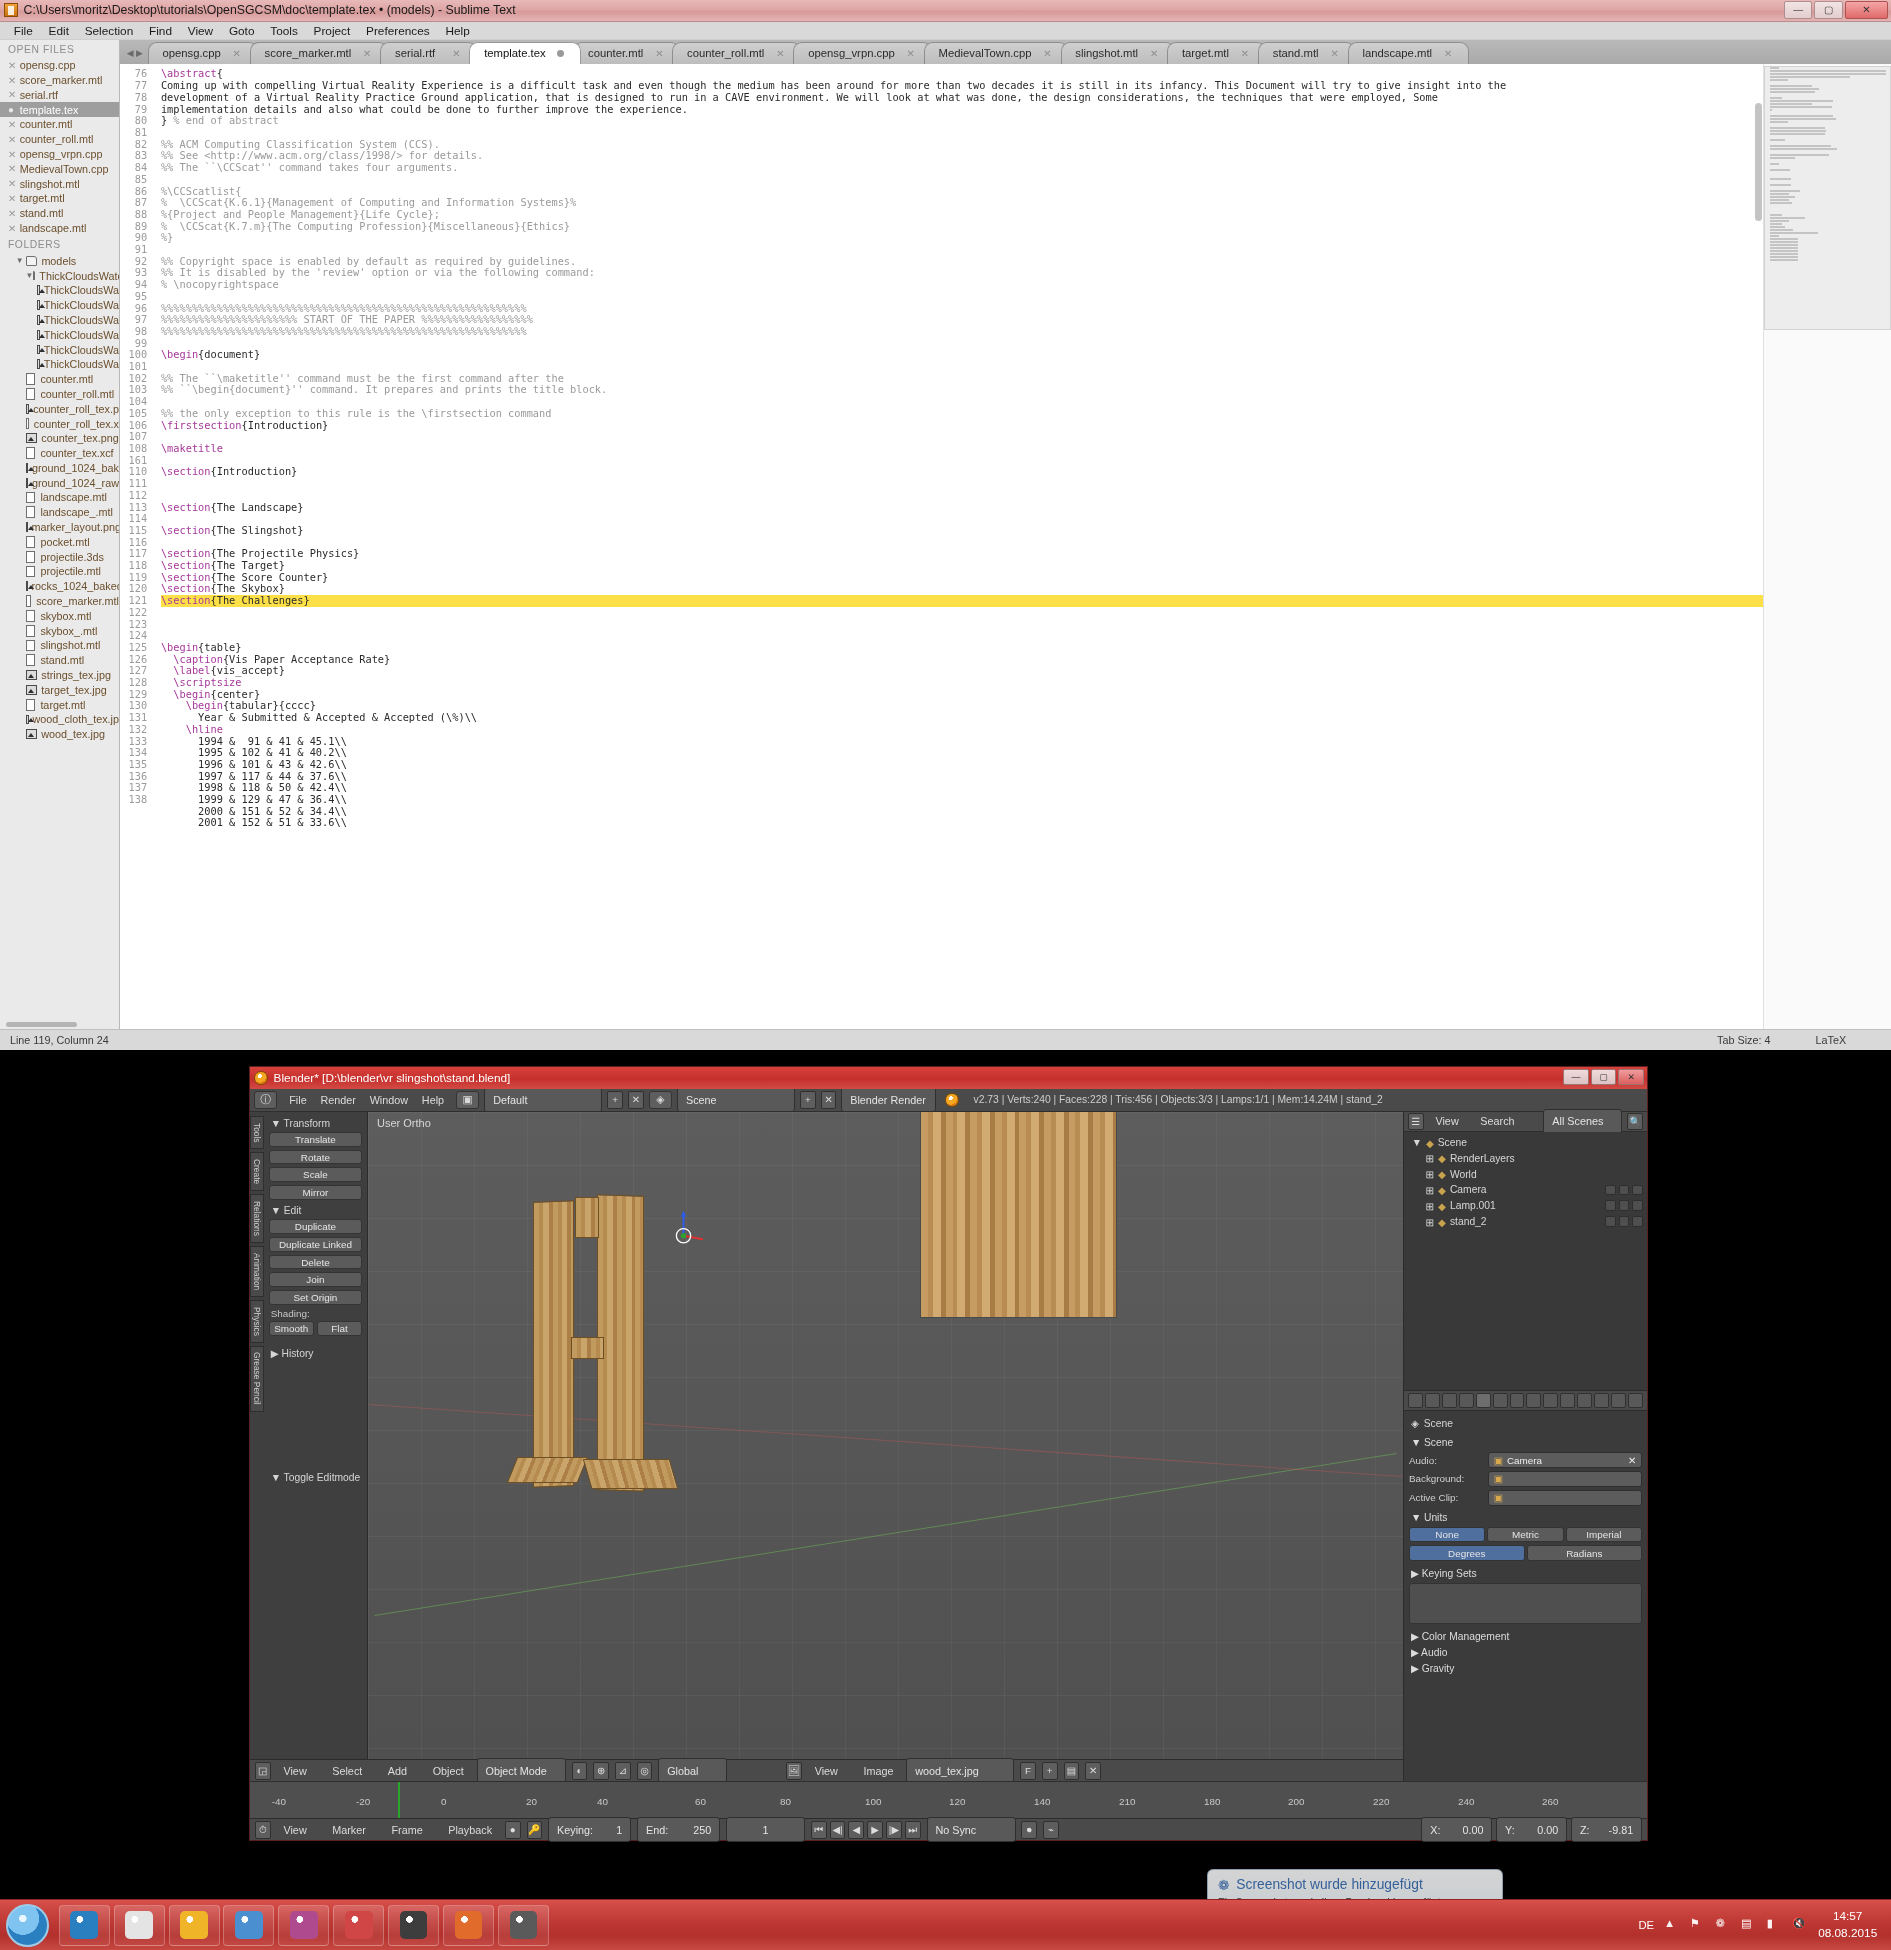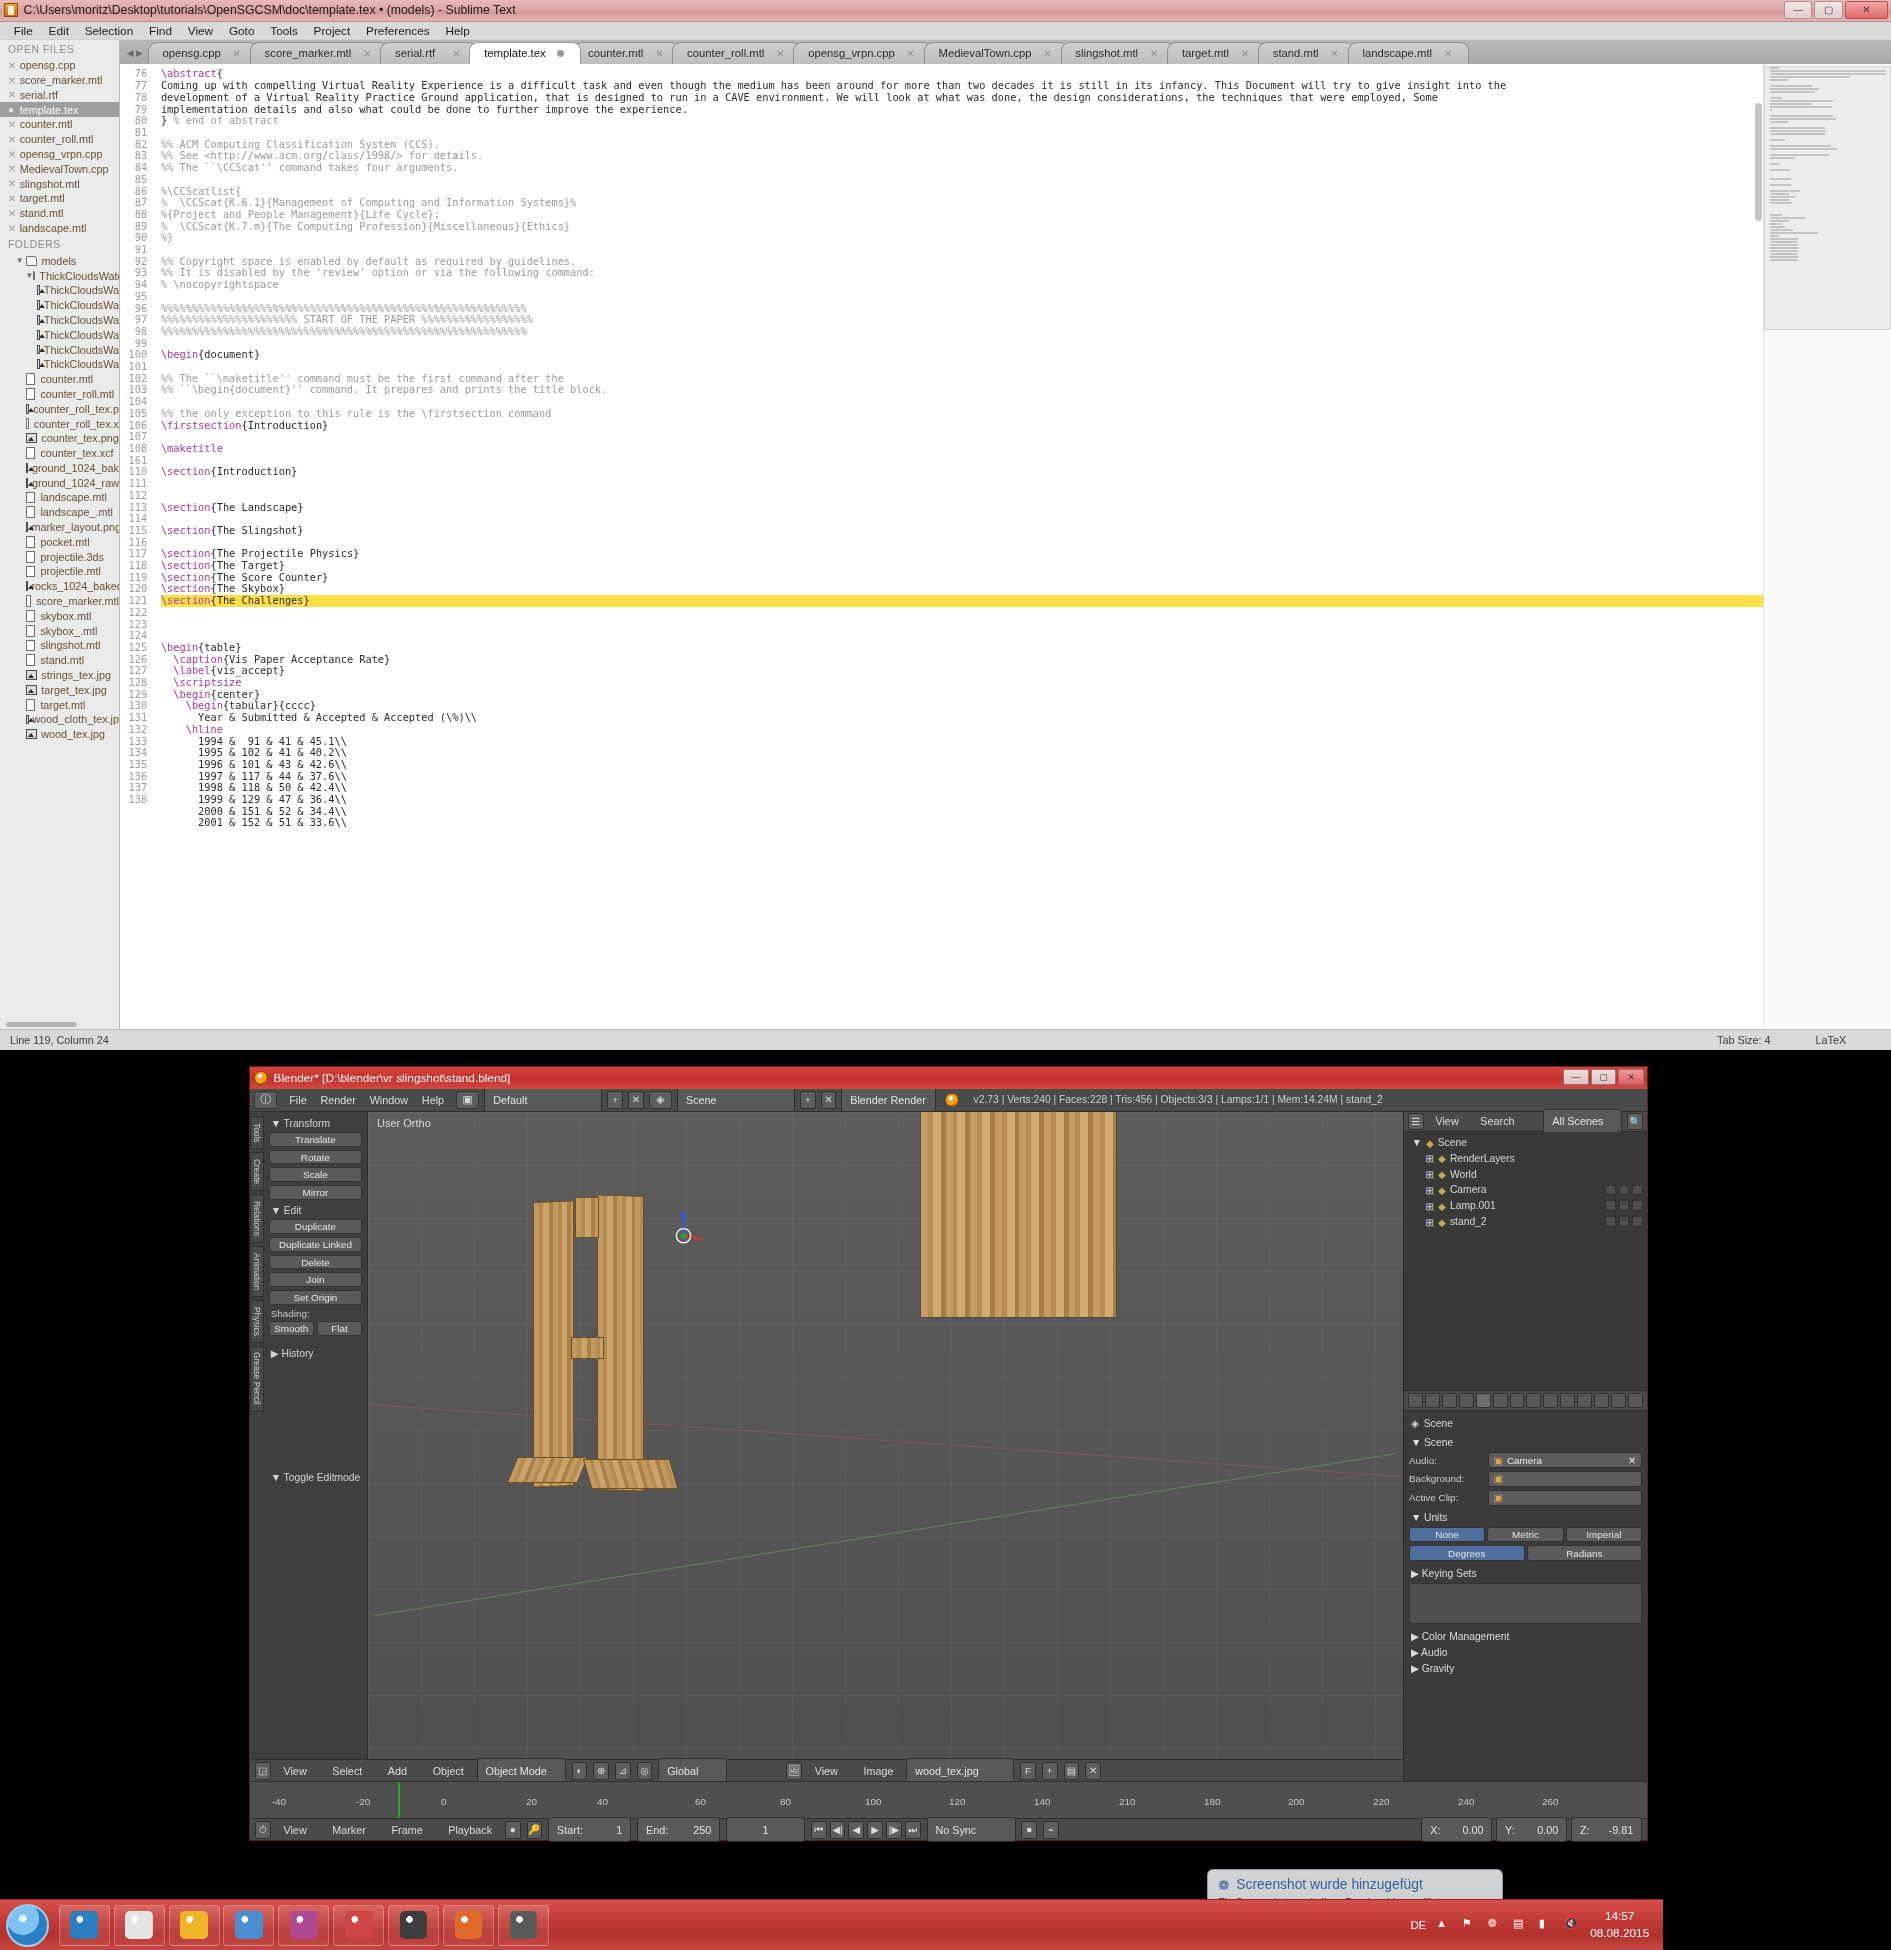--- a/index.html
+++ b/index.html
@@ -146,21 +146,21 @@
   .tl-playhead { position:absolute; top:0; bottom:0; width:2px; background:#2ba52b;}
 
   
   #dropbox-popup { position:absolute; left:1207px; top:1869px; width:296px; height:61px;
         background:linear-gradient(#f2f2f2,#dfe7f0); border:1px solid #9fb3c8; border-radius:5.9px; opacity:.88;
         box-shadow:0 2px 7.9px rgba(0,0,0,.35); padding:6.9px 9.9px;}
   #dropbox-popup .dp-title { color:#3d6fb0; font-size:13.8px; display:flex; align-items:center; gap:6.9px;}
   #dropbox-popup .dp-sub { color:#3a3a3a; font-size:10.3px; margin-top:3.9px;}
 
   
-  #taskbar { position:absolute; left:0; bottom:0; width:1663px; height:51px;
+  #taskbar { position:absolute; left:0; bottom:0; width:1891px; height:51px;
         background:linear-gradient(to bottom,#d7504b,#c03a36 40%,#b3302c 70%,#c74842);
         border-top:1px solid #8e2522; display:flex; align-items:center; padding-left:5.9px;}
   .tb-start { width:43px;height:43px;border-radius:50%;
         background:radial-gradient(circle at 38% 32%,#eaf6ff 0 10%,#7fc3f0 11% 45%,#2a7fc1 46% 78%,#17558a 79%);
         border:2px solid #9ecbe8; margin-right:9.9px;}
   .tb-item { width:51px;height:41px;margin-right:3.9px;border:1px solid rgba(255,255,255,.25);border-radius:3.9px;
         background:linear-gradient(rgba(255,255,255,.16),rgba(255,255,255,.04)); display:flex;align-items:center;justify-content:center;}
   .tb-ico { width:27.6px;height:27.6px;border-radius:4.9px;}
   #tray { margin-left:auto; display:flex; align-items:center; gap:9.9px; padding-right:13.8px; color:#fff; font-size:11.3px;}
   #clock { text-align:center; line-height:1.4; font-size:11.8px; color:#fff;}
@@ -871,21 +871,21 @@
     <div class="bl-sq">⏱</div>
     <span id="tl-menus" style="display:flex;gap:11.8px">
         <span class="bl-menu">View</span>
         <span class="bl-menu">Marker</span>
         <span class="bl-menu">Frame</span>
         <span class="bl-menu">Playback</span>
       </span>
     <div class="bl-sq">●</div>
     <div class="bl-sq">🔑</div>
     <div class="bl-field" style="min-width:83px">
-      <span>Start:</span>
+      <span>Keying:</span>
       <span style="margin-left:auto">1</span>
     </div>
     <div class="bl-field" style="min-width:83px">
       <span>End:</span>
       <span style="margin-left:auto">250</span>
     </div>
     <div class="bl-field" style="min-width:79px;justify-content:center">1</div>
     <span style="display:flex;gap:3px">
       <span class="bl-sq">⏮</span>
       <span class="bl-sq">◀|</span>

